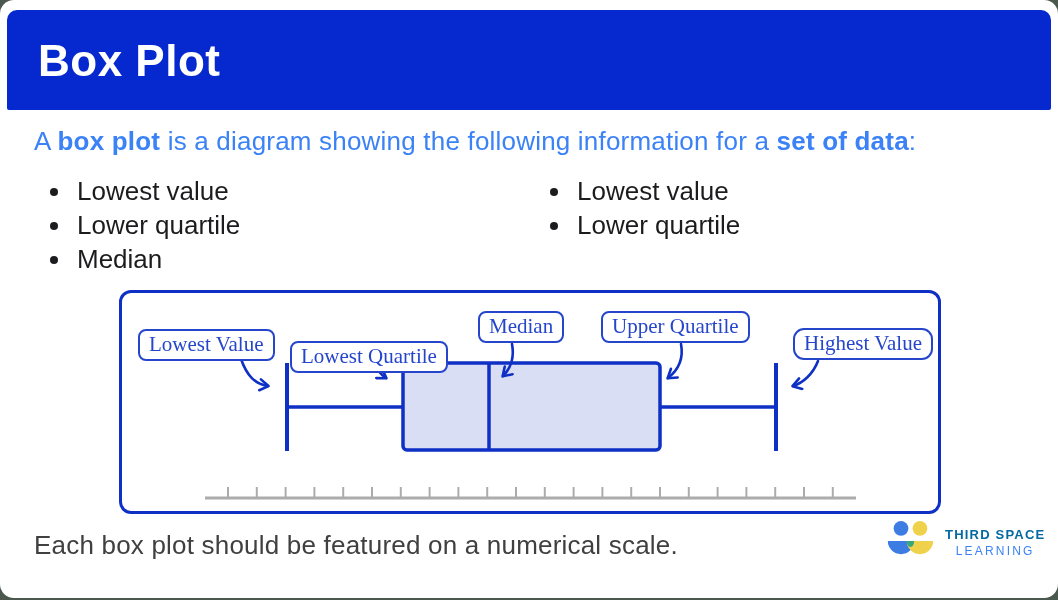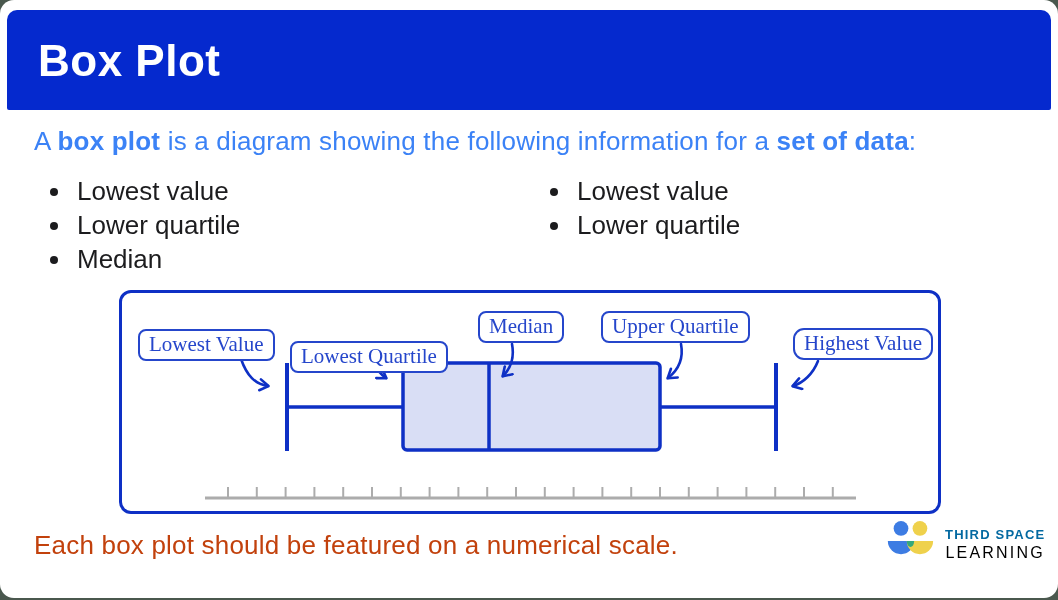--- a/index.html
+++ b/index.html
@@ -49,26 +49,26 @@
     padding:1px 9px 2px 9px;background:#ffffff;white-space:nowrap;
   }
   .lbl-lowest-value{left:138px;top:329px;}
   .lbl-lowest-quartile{left:290px;top:311px;margin-top:30px;}
   .lbl-median{left:478px;top:311px;}
   .lbl-upper-quartile{left:601px;top:311px;}
   .lbl-highest-value{left:793px;top:328px;border-radius:11px;}
   svg.overlay{position:absolute;left:0;top:0;width:1058px;height:600px;pointer-events:none;}
   .footer-text{
     position:absolute;left:34px;top:530px;margin:0;
-    font-size:26px;color:#c2410c;letter-spacing:0.2px;
+    font-size:26px;color:#404040;letter-spacing:0.2px;
   }
   .logo{position:absolute;left:886px;top:520px;display:flex;align-items:flex-start;}
   .logo-text{margin-left:9px;text-align:center;padding-top:7px;}
   .logo-line1{font-size:13px;font-weight:bold;color:#0369a1;letter-spacing:1.2px;white-space:nowrap;}
-  .logo-line2{font-size:16px;color:#000000;letter-spacing:2.2px;white-space:nowrap;margin-top:2px;}
+  .logo-line2{font-size:12px;color:#3b82f6;letter-spacing:2.2px;white-space:nowrap;margin-top:2px;}
 </style>
 </head>
 <body>
 
 <div class="card">
 
   <header class="titlebar">
     <h1>Box Plot</h1>
   </header>
 

